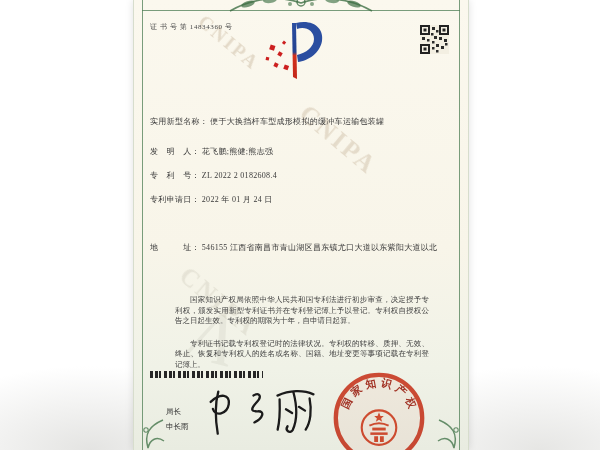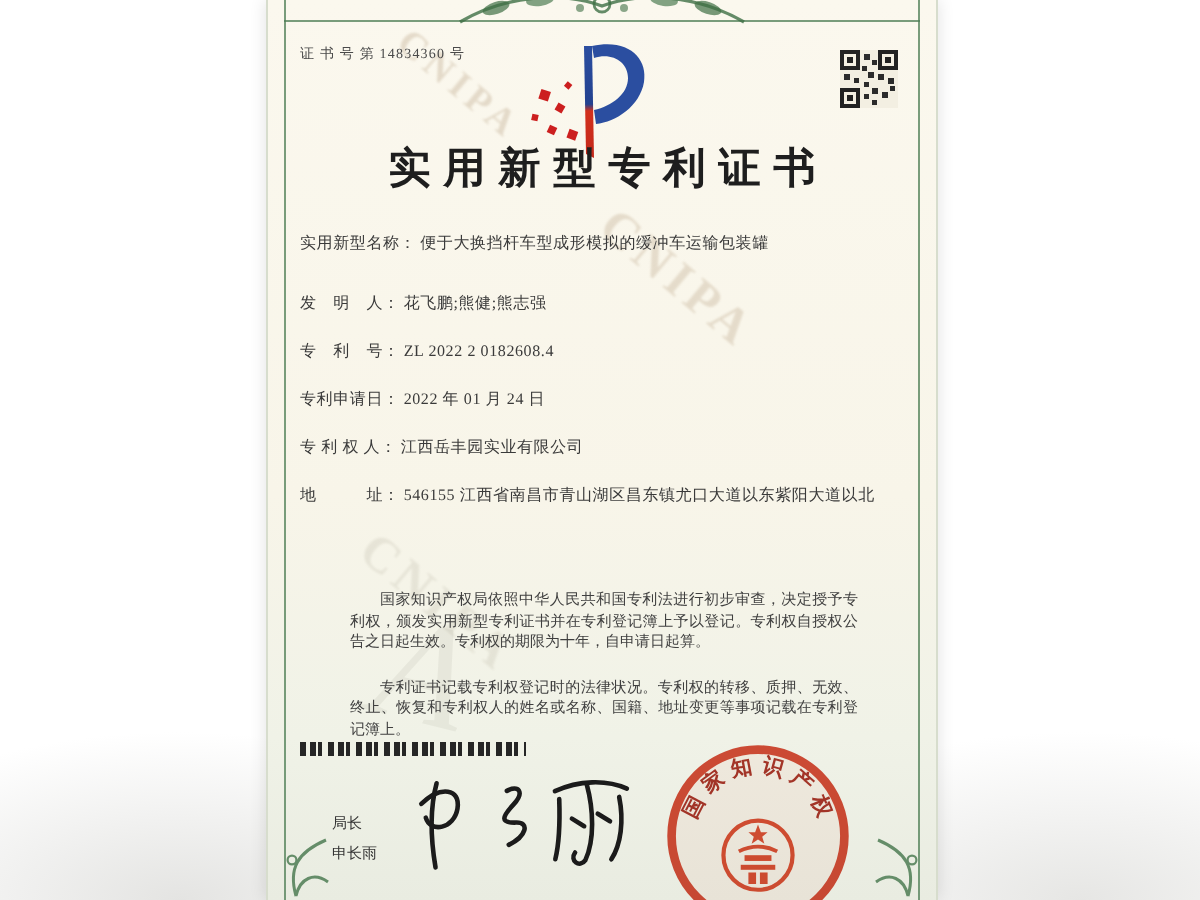--- a/index.html
+++ b/index.html
@@ -122,36 +122,32 @@
     <rect x="19" y="12" width="3" height="3" fill="#2b2b2b"></rect>
       <rect x="24" y="14" width="3" height="3" fill="#2b2b2b"></rect>
     <rect x="12" y="16" width="2.5" height="2.5" fill="#2b2b2b"></rect>
       <rect x="16" y="19" width="3" height="3" fill="#2b2b2b"></rect>
     <rect x="21" y="21" width="3" height="3" fill="#2b2b2b"></rect>
       <rect x="12" y="22" width="2.5" height="2.5" fill="#2b2b2b"></rect>
     <rect x="25" y="18" width="2.5" height="2.5" fill="#2b2b2b"></rect>
       <rect x="16" y="25" width="2.5" height="2.5" fill="#2b2b2b"></rect>
   </svg>
 
-  <div class="title">实用新型专利证书</div>
 
   <div class="row r0">
     <span class="lbl">实用新型名称：</span><span class="val">便于大换挡杆车型成形模拟的缓冲车运输包装罐</span>
   </div>
   <div class="row r1">
     <span class="lbl">发　明　人：</span><span class="val">花飞鹏;熊健;熊志强</span>
   </div>
   <div class="row r2">
     <span class="lbl">专　利　号：</span><span class="val">ZL 2022 2 0182608.4</span>
   </div>
   <div class="row r3">
     <span class="lbl">专利申请日：</span><span class="val">2022 年 01 月 24 日</span>
-  </div>
-  <div class="row r4">
-    <span class="lbl">专 利 权 人：</span><span class="val">江西岳丰园实业有限公司</span>
   </div>
   <div class="row r5">
     <span class="lbl">地　　　址：</span><span class="val">546155 江西省南昌市青山湖区昌东镇尤口大道以东紫阳大道以北</span>
   </div>
 
   <div class="paras">
     <p>国家知识产权局依照中华人民共和国专利法进行初步审查，决定授予专利权，颁发实用新型专利证书并在专利登记簿上予以登记。专利权自授权公告之日起生效。专利权的期限为十年，自申请日起算。</p>
     <p>专利证书记载专利权登记时的法律状况。专利权的转移、质押、无效、终止、恢复和专利权人的姓名或名称、国籍、地址变更等事项记载在专利登记簿上。</p>
   </div>
 

